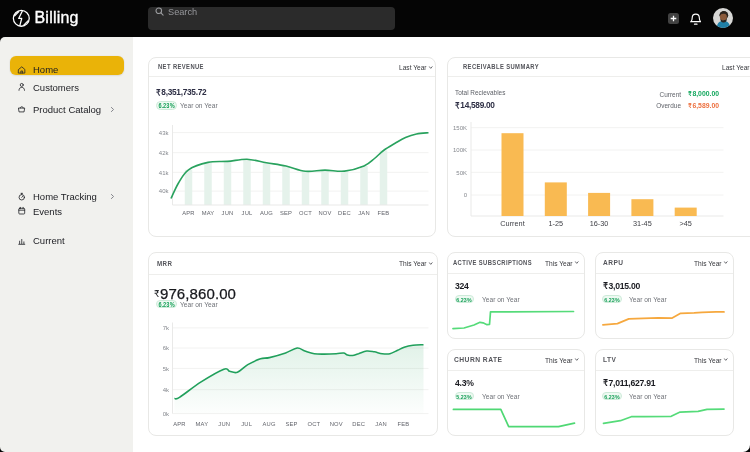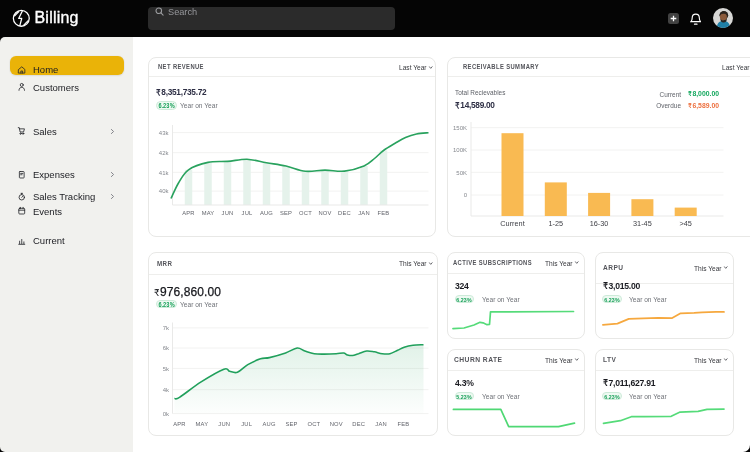--- a/index.html
+++ b/index.html
@@ -95,47 +95,36 @@
         </svg>
         <span>Home</span>
       </div>
 <div class="sitem" style="top:41.2px">
         <svg class="sico" viewBox="0 0 12 12">
           <circle cx="6" cy="3.7" r="1.9"></circle>
           <path d="M2.5 10.5 C2.5 8 4.1 6.8 6 6.8 C7.9 6.8 9.5 8 9.5 10.5"></path>
         </svg>
         <span>Customers</span>
       </div>
-<div class="sitem" style="top:85.0px">
-        <svg class="sico" viewBox="0 0 12 12">
-          <path d="M1.6 2.1 H2.9 L3.9 7.5 H8.3 L9.4 3.6 H3.2"></path>
-          <circle cx="4.5" cy="9.6" r="0.9"></circle>
-          <circle cx="7.7" cy="9.6" r="0.9"></circle>
-        </svg>
-        <span>Sales</span>
+<div class="sitem" style="top:63.1px">
+        <svg class="sico" viewBox="0 0 12 12">
+          <path d="M2.3 5.1 H9.7 L8.9 10 H3.1 Z"></path>
+          <path d="M4.1 5.1 C4.1 2.7 7.9 2.7 7.9 5.1"></path>
+        </svg>
+        <span>Product Catalog</span>
         <svg class="chev" viewBox="0 0 6 8">
           <polyline points="1.3,1.2 4.3,4 1.3,6.8" fill="none" stroke="#85868c" stroke-width="1.2"></polyline>
         </svg>
       </div>
-<div class="sitem" style="top:128.8px">
-        <svg class="sico" viewBox="0 0 12 12">
-          <rect x="3" y="1.9" width="6" height="8.2" rx="0.8"></rect>
-          <path d="M4.6 4.3 H7.4 M4.6 6 H6.4"></path>
-        </svg>
-        <span>Expenses</span>
-        <svg class="chev" viewBox="0 0 6 8">
-          <polyline points="1.3,1.2 4.3,4 1.3,6.8" fill="none" stroke="#85868c" stroke-width="1.2"></polyline>
-        </svg>
-      </div>
 <div class="sitem" style="top:150.7px">
         <svg class="sico" viewBox="0 0 12 12">
           <circle cx="6" cy="6.7" r="3.4"></circle>
           <path d="M5.1 1.7 H6.9 M6 1.7 V3.3 M6 6.7 L7.4 5.4"></path>
         </svg>
-        <span>Sales Tracking</span>
+        <span>Home Tracking</span>
         <svg class="chev" viewBox="0 0 6 8">
           <polyline points="1.3,1.2 4.3,4 1.3,6.8" fill="none" stroke="#85868c" stroke-width="1.2"></polyline>
         </svg>
       </div>
 <div class="sitem" style="top:165px">
         <svg class="sico" viewBox="0 0 12 12">
           <rect x="2.3" y="2.9" width="7.4" height="7.2" rx="1"></rect>
           <path d="M2.3 5.3 H9.7 M4.3 1.7 V3.5 M7.7 1.7 V3.5"></path>
         </svg>
         <span>Events</span>
@@ -241,21 +230,21 @@
       <text x="642.4" y="225.5" text-anchor="middle" class="xlab2">31-45</text>
       <text x="685.7" y="225.5" text-anchor="middle" class="xlab2">&gt;45</text>
     </svg>
 <div class="card" style="left:147.5px;top:251.5px;width:290px;height:184.5px">
       <div class="chead" style="height:22.8px;padding-left:8px">
         <span class="ctitle" style="transform:scaleX(0.85);top:0.3px">MRR</span>
         <span class="csel" style="right:3px">This Year<svg style="width:5px;height:4px;margin-left:2.5px" viewBox="0 0 7 5.6">
             <polyline points="1,1.3 3.5,4 6,1.3" fill="none" stroke="#55565c" stroke-width="1.3"></polyline>
           </svg></span>
       </div>
-      <div class="amt2" style="left:5.2px;top:32.3px;font-size:12px"><svg style="width:5.6px;height:6.9px;margin-right:0.7px" viewBox="0 0 1156 1433">
+      <div class="amt2" style="left:5.2px;top:32.3px;font-size:15px"><svg style="width:5.6px;height:6.9px;margin-right:0.7px" viewBox="0 0 1156 1433">
           <path transform="translate(0,1433) scale(1,-1)" fill="#17181d" d="M1053 1293H680Q750 1256 785.5 1202.0Q821 1148 832 1079H1053V940H830Q810 831 729.5 751.0Q649 671 516 636Q559 613 590 569L1008 0H835Q783 0 758 41L386 553Q369 577 349.5 587.5Q330 598 289 598H121V732H309Q450 732 534.5 789.0Q619 846 644 940H119V1079H648Q629 1179 546.0 1233.5Q463 1288 317 1288H121V1433H1053Z"></path>
         </svg>976,860.00</div>
       <div class="pill" style="left:7px;top:47.2px;font-size:6.6px;width:21.6px">
         <span style="transform:scaleX(0.85);white-space:nowrap">6.23 %</span>
       </div>
       <div class="yoy" style="left:31.5px;top:47px">Year on Year</div>
     </div>
 <svg class="abs" style="left:147.5px;top:251.5px" width="290" height="184.5" viewBox="147.5 251.5 290 184.5">
 <line x1="172" x2="428" y1="327.4" y2="327.4" stroke="#f2f2f1" stroke-width="1"></line>
       <line x1="172" x2="428" y1="347.5" y2="347.5" stroke="#f2f2f1" stroke-width="1"></line>
@@ -298,21 +287,21 @@
       <div class="amt" style="left:6.5px;top:27px;font-size:9.6px;color:#1a1b21">324</div>
       <div class="pill" style="left:6.5px;top:42.2px;font-size:6.2px;width:19.5px">
         <span style="transform:scaleX(0.85);white-space:nowrap">6.23 %</span>
       </div>
       <div class="yoy" style="left:33.5px;top:42.8px">Year on Year</div>
     </div>
 <svg class="abs" style="left:447px;top:300px" width="138" height="38" viewBox="447 300 138 38">
       <polyline points="453.0,328.6 464.0,328.0 474.0,325.0 480.0,322.3 483.0,322.8 487.0,324.7 489.5,324.5 490.5,311.9 573.5,311.5" fill="none" stroke="#55db79" stroke-width="1.7" stroke-linejoin="round" stroke-linecap="round"></polyline>
     </svg>
 <div class="card" style="left:594.5px;top:251.5px;width:139px;height:87px">
-      <div class="chead" style="height:31px;padding-left:7.5px">
+      <div class="chead" style="height:21px;padding-left:7.5px">
         <span class="ctitle" style="transform:scaleX(0.9);top:0.3px">ARPU</span>
         <span class="csel" style="right:4.5px">This Year<svg style="width:5px;height:4px;margin-left:2.5px" viewBox="0 0 7 5.6">
             <polyline points="1,1.3 3.5,4 6,1.3" fill="none" stroke="#55565c" stroke-width="1.3"></polyline>
           </svg></span>
       </div>
       <div class="amt" style="left:7.5px;top:27px;font-size:9.6px;color:#1a1b21"><svg style="width:5.6px;height:7.0px;margin-right:0.6px" viewBox="0 0 1158 1446">
           <path transform="translate(0,1446) scale(1,-1)" fill="#1a1b21" d="M1065 1257H725Q775 1225 803.0 1183.5Q831 1142 843 1093H1065V903H842Q819 810 750.0 738.0Q681 666 569 626Q600 612 626.5 589.0Q653 566 674 534L1036 0H793Q725 0 693 54L389 517Q372 543 351.5 554.0Q331 565 291 565H103V747H301Q415 747 483.5 790.0Q552 833 580 903H102V1093H586Q562 1166 492.5 1207.5Q423 1249 305 1249H103V1446H1065Z"></path>
         </svg>3,015.00</div>
       <div class="pill" style="left:6.5px;top:42.2px;font-size:6.2px;width:19.5px">
         <span style="transform:scaleX(0.85);white-space:nowrap">6.23 %</span>

